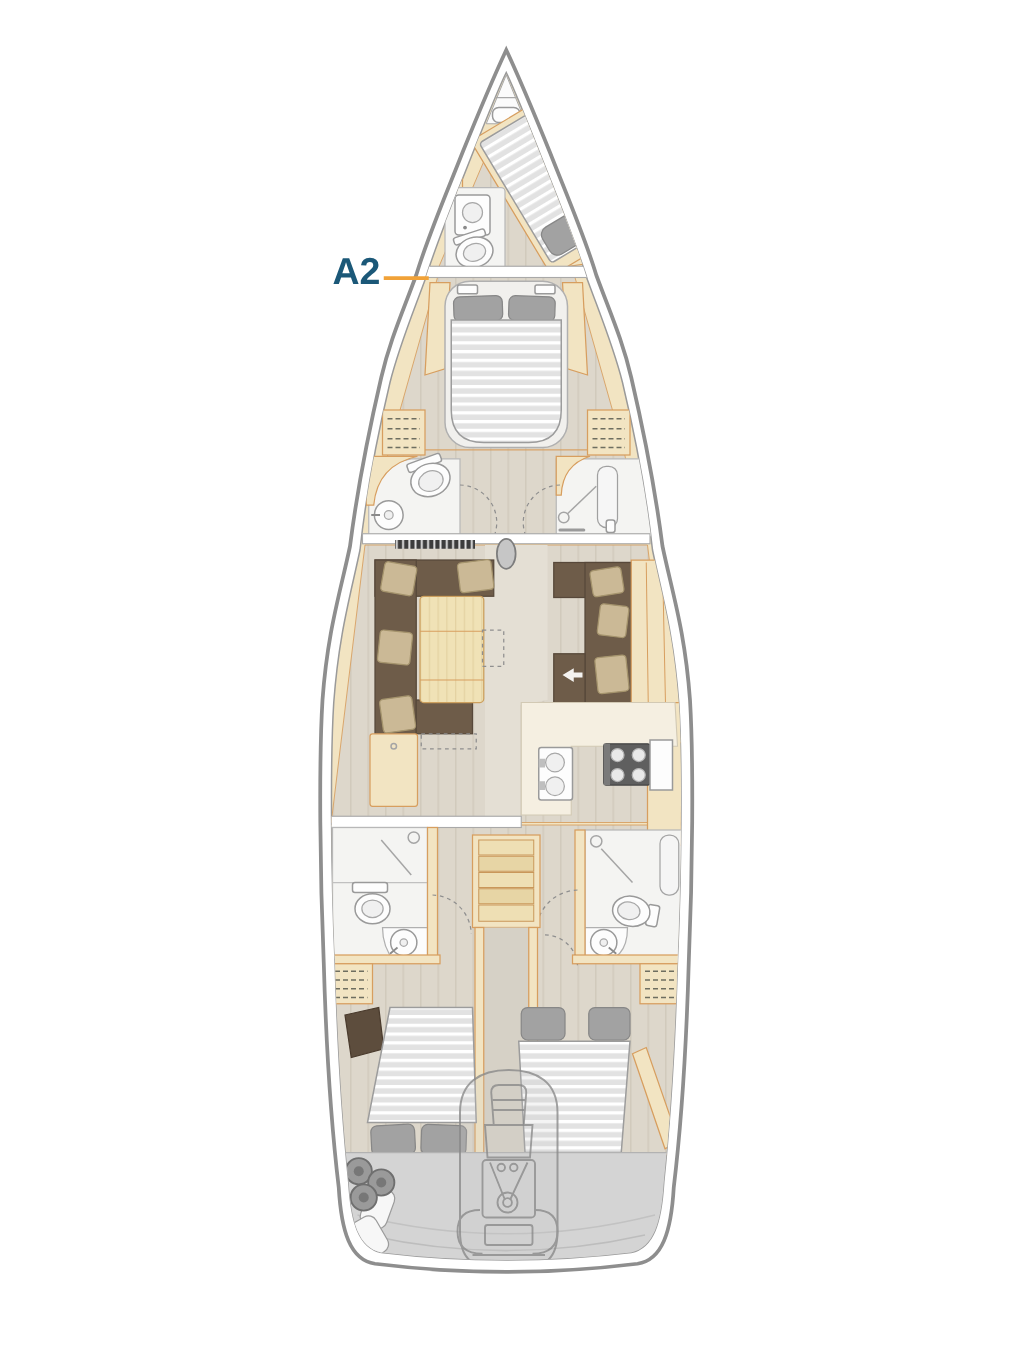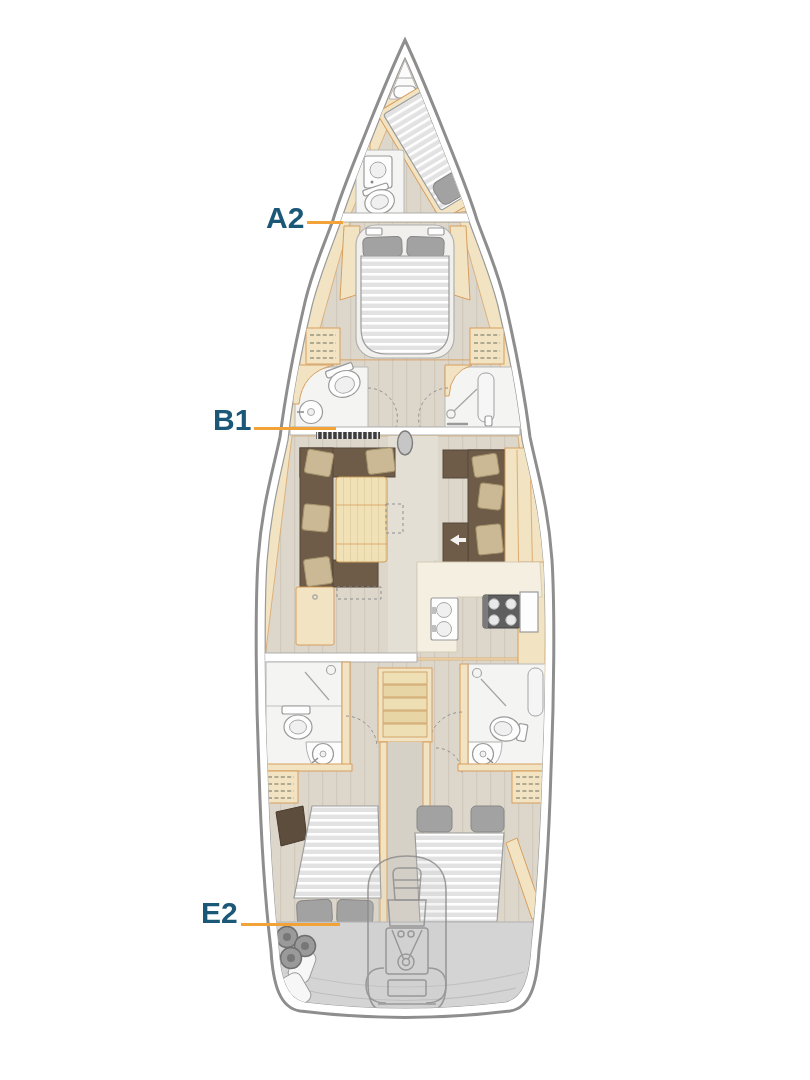--- a/index.html
+++ b/index.html
@@ -326,21 +326,13 @@
       <rect x="388" y="980" width="38" height="16" rx="2" class="eng"></rect>
       <line x1="378" y1="1004" x2="436" y2="1004" class="eng"></line>
     </g>
   </g>
 </svg>
 
 <div class="callout" style="left:266px;top:201px;">
   <span class="txt">A2</span>
   <span class="leader" style="width:36px;transform:translateY(4px);"></span>
 </div>
-<div class="callout" style="left:213px;top:403px;">
-  <span class="txt">B1</span>
-  <span class="leader" style="width:82px;transform:translateY(8px);"></span>
 </div>
-<div class="callout" style="left:201px;top:896px;">
-  <span class="txt">E2</span>
-  <span class="leader" style="width:99px;transform:translateY(11px);"></span>
-</div>
-</div>
 
 </body></html>

